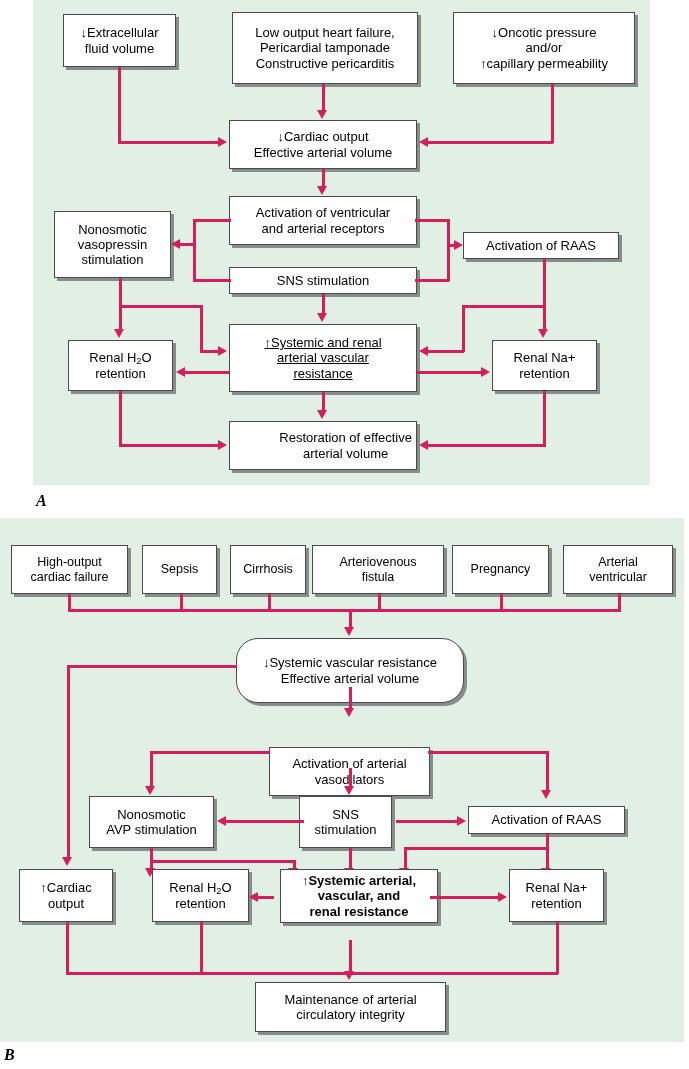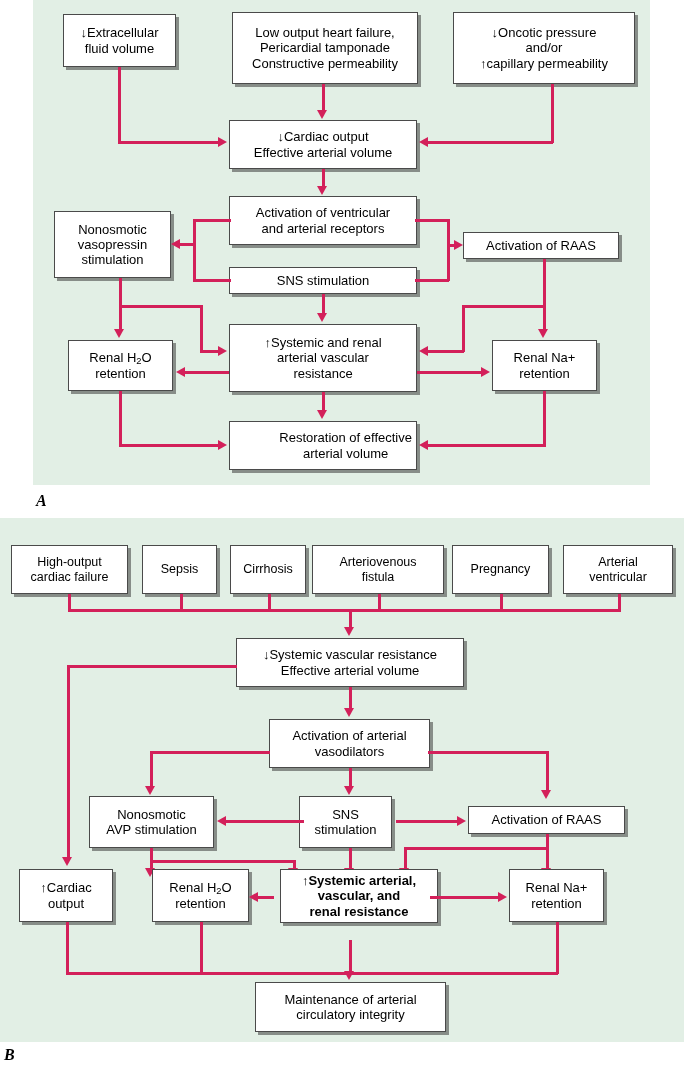--- a/index.html
+++ b/index.html
@@ -48,21 +48,21 @@
   <div>
     <span style="white-space:pre-line">↓Extracellular
 fluid volume</span>
   </div>
 </div>
 
 <div class="box" style="left:232px;top:12px;width:186px;height:72px;">
   <div>
     <div>Low output heart failure,</div>
     <div>Pericardial tamponade</div>
-    <div>Constructive permeability</div>
+    <div>Constructive pericarditis</div>
   </div>
 </div>
 
 <div class="box" style="left:453px;top:12px;width:182px;height:72px;">
   <div>
     <div>↓Oncotic pressure</div>
     <div>and/or</div>
     <div>↑capillary permeability</div>
   </div>
 </div>
@@ -97,21 +97,21 @@
   <span>SNS stimulation</span>
 </div>
 
 <div class="box" style="left:68px;top:340px;width:105px;height:51px;">
   <div>
     <div><span>Renal H</span><sub>2</sub><span>O</span></div>
     <div>retention</div>
   </div>
 </div>
 
-<div class="box" style="left:229px;top:324px;width:188px;height:68px;">
+<div class="box" style="left:229px;top:324px;width:188px;height:68px;text-decoration:underline;">
   <div>
     <div>↑Systemic and renal</div>
     <div>arterial vascular</div>
     <div>resistance</div>
   </div>
 </div>
 
 <div class="box" style="left:492px;top:340px;width:105px;height:51px;">
   <div>
     <div>Renal Na+</div>
@@ -220,35 +220,35 @@
 <div class="ln v" style="left:68px;top:594px;height:17px;"></div>
 <div class="ln v" style="left:180px;top:594px;height:17px;"></div>
 <div class="ln v" style="left:268px;top:594px;height:17px;"></div>
 <div class="ln v" style="left:378px;top:594px;height:17px;"></div>
 <div class="ln v" style="left:500px;top:594px;height:17px;"></div>
 <div class="ln v" style="left:618px;top:594px;height:17px;"></div>
 <div class="ln h" style="left:68px;top:609px;width:553px;"></div>
 <div class="ln v" style="left:349px;top:609px;height:19px;"></div>
 <div class="arw down" style="left:344px;top:627px;"></div>
 
-<div class="box" style="left:236px;top:638px;width:228px;height:49px;">
+<div class="box" style="left:236px;top:638px;width:228px;height:65px;border-radius:22px;">
   <div>
     <div>↓Systemic vascular resistance</div>
     <div>Effective arterial volume</div>
   </div>
 </div>
 
 <div class="ln v" style="left:349px;top:687px;height:22px;"></div>
 <div class="arw down" style="left:344px;top:708px;"></div>
 
 <div class="ln h" style="left:67px;top:665px;width:170px;"></div>
 <div class="ln v" style="left:67px;top:665px;height:193px;"></div>
 <div class="arw down" style="left:62px;top:857px;"></div>
 
-<div class="box" style="left:269px;top:719px;width:161px;height:49px;">
+<div class="box" style="left:269px;top:747px;width:161px;height:49px;">
   <div>
     <div>Activation of arterial</div>
     <div>vasodilators</div>
   </div>
 </div>
 
 <div class="ln h" style="left:150px;top:751px;width:120px;"></div>
 <div class="ln v" style="left:150px;top:751px;height:36px;"></div>
 <div class="arw down" style="left:145px;top:786px;"></div>
 

